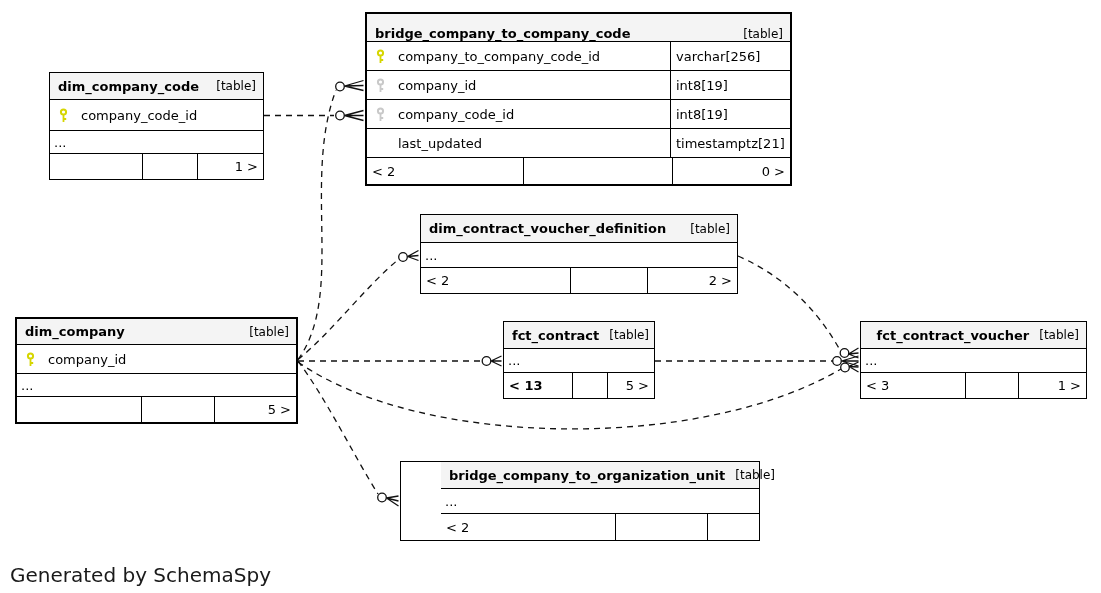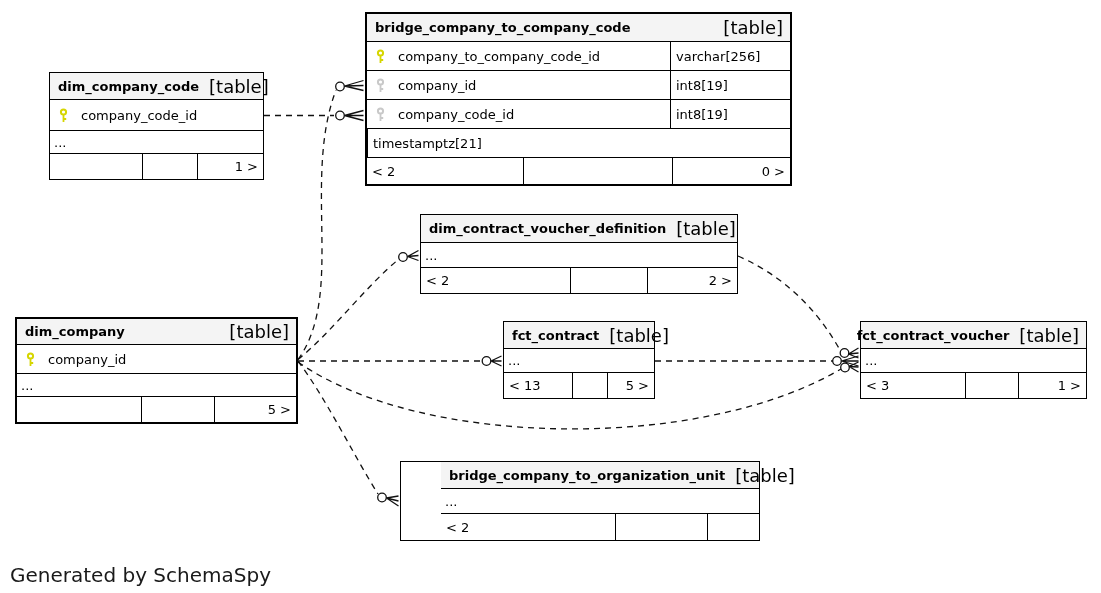--- a/index.html
+++ b/index.html
@@ -8,54 +8,54 @@
     font-family:"DejaVu Sans","Liberation Sans",sans-serif; color:#000;
     overflow:hidden;
   }
   #edges { position:absolute; left:0; top:0; z-index:3; pointer-events:none; }
   .dash { stroke-dasharray:6 5; }
   .tbl { position:absolute; z-index:2; background:#fff; border:1px solid #000; }
   .tbl.thick { border-width:2px; }
   .hdr { display:flex; justify-content:space-between; align-items:center;
          padding:0 7px 0 8px; background:#f4f4f4; border-bottom:1px solid #000; }
   .nm  { font-weight:bold; font-size:13px; white-space:nowrap; }
-  .bdg { font-size:18px; white-space:nowrap; margin-left:10px; }
+  .bdg { font-size:12px; white-space:nowrap; margin-left:10px; }
   .row { display:flex; align-items:stretch; border-bottom:1px solid #000; font-size:13px; }
   .ncell { display:flex; align-items:center; gap:12px; padding-left:8px; }
   .tcell { flex:1; display:flex; align-items:center; border-left:1px solid #000; padding-left:5px; }
   .row.fullw .ncell { flex:1; }
   .ell { display:flex; align-items:center; padding-left:4px; border-bottom:1px solid #000; font-size:13px; }
   .ftr { display:flex; font-size:13px; }
   .fc  { display:flex; align-items:center; padding:0 5px; }
   .fc.m, .fc.r { border-left:1px solid #000; }
   .fc.r { flex:1; justify-content:flex-end; }
   .ki { display:inline-flex; width:11px; flex:0 0 11px; }
   .ki.pk { color:#d6d600; }
   .ki.fk { color:#c9c9c9; }
   .ki.none { visibility:hidden; }
 
   #t1 { left:365px; top:12px; width:427px; }
-  #t1 .hdr { height:28px; } #t1 .row { height:29px; } #t1 .ncell { width:303px; }
+  #t1 .hdr { height:28px;align-items:flex-end; } #t1 .row { height:29px; } #t1 .ncell { width:303px; }
   #t1 .ftr { height:26px; } #t1 .fc.l { width:156px; } #t1 .fc.m { width:149px; }
 
   #t2 { left:49px; top:72px; width:215px; }
   #t2 .hdr { height:27px; } #t2 .row { height:31px; } #t2 .ell { height:23px; }
   #t2 .ftr { height:25px; } #t2 .fc.l { width:92px; } #t2 .fc.m { width:55px; }
 
   #t3 { left:15px; top:317px; width:283px; }
   #t3 .hdr { height:26px; } #t3 .row { height:29px; } #t3 .ell { height:23px; }
   #t3 .ftr { height:25px; } #t3 .fc.l { width:124px; } #t3 .fc.m { width:73px; }
 
   #t4 { left:420px; top:214px; width:318px; }
   #t4 .hdr { height:28px; } #t4 .ell { height:25px; }
   #t4 .ftr { height:25px; } #t4 .fc.l { width:149px; } #t4 .fc.m { width:77px; }
 
   #t5 { left:503px; top:321px; width:152px; }
   #t5 .hdr { height:27px; } #t5 .ell { height:24px; }
-  #t5 .ftr { height:25px; } #t5 .fc.l { width:68px; } #t5 .fc.m { width:35px; }
+  #t5 .ftr { height:25px; } #t5 .fc.l { width:68px;font-weight:bold; } #t5 .fc.m { width:35px; }
 
   #t6 { left:860px; top:321px; width:227px; }
   #t6 .hdr { height:27px;justify-content:flex-end; } #t6 .ell { height:24px; }
   #t6 .ftr { height:25px; } #t6 .fc.l { width:104px; } #t6 .fc.m { width:53px; }
 
   #t7 { left:400px; top:461px; width:360px;padding-left:40px; }
   #t7 .hdr { height:27px; } #t7 .ell { height:25px; }
   #t7 .ftr { height:26px; } #t7 .fc.l { width:174px; } #t7 .fc.m { width:92px; }
 
   #note { position:absolute; left:10px; top:563px; font-size:20px; color:#1a1a1a; z-index:2; }
@@ -143,20 +143,26 @@
         <svg width="11" height="15" viewBox="0 0 11 15">
             <circle cx="5.5" cy="4" r="2.6" fill="none" stroke="currentColor" stroke-width="2"></circle>
             <path d="M5.5 6.5 V14 M5.5 11 H8.2" stroke="currentColor" stroke-width="1.8" fill="none"></path>
           </svg>
       </span>
       <span>company_code_id</span>
     </span>
     <span class="tcell">int8[19]</span>
   </div>
   <div class="row">
+    <span class="ncell">
+      <span class="ki none">
+        <svg width="11" height="15" viewBox="0 0 11 15"></svg>
+      </span>
+      <span>last_updated</span>
+    </span>
     <span class="tcell">timestamptz[21]</span>
   </div>
   <div class="ftr">
     <span class="fc l">&lt; 2</span>
     <span class="fc m"></span>
     <span class="fc r">0 &gt;</span>
   </div>
 </div>
 
 <div class="tbl" id="t2">

